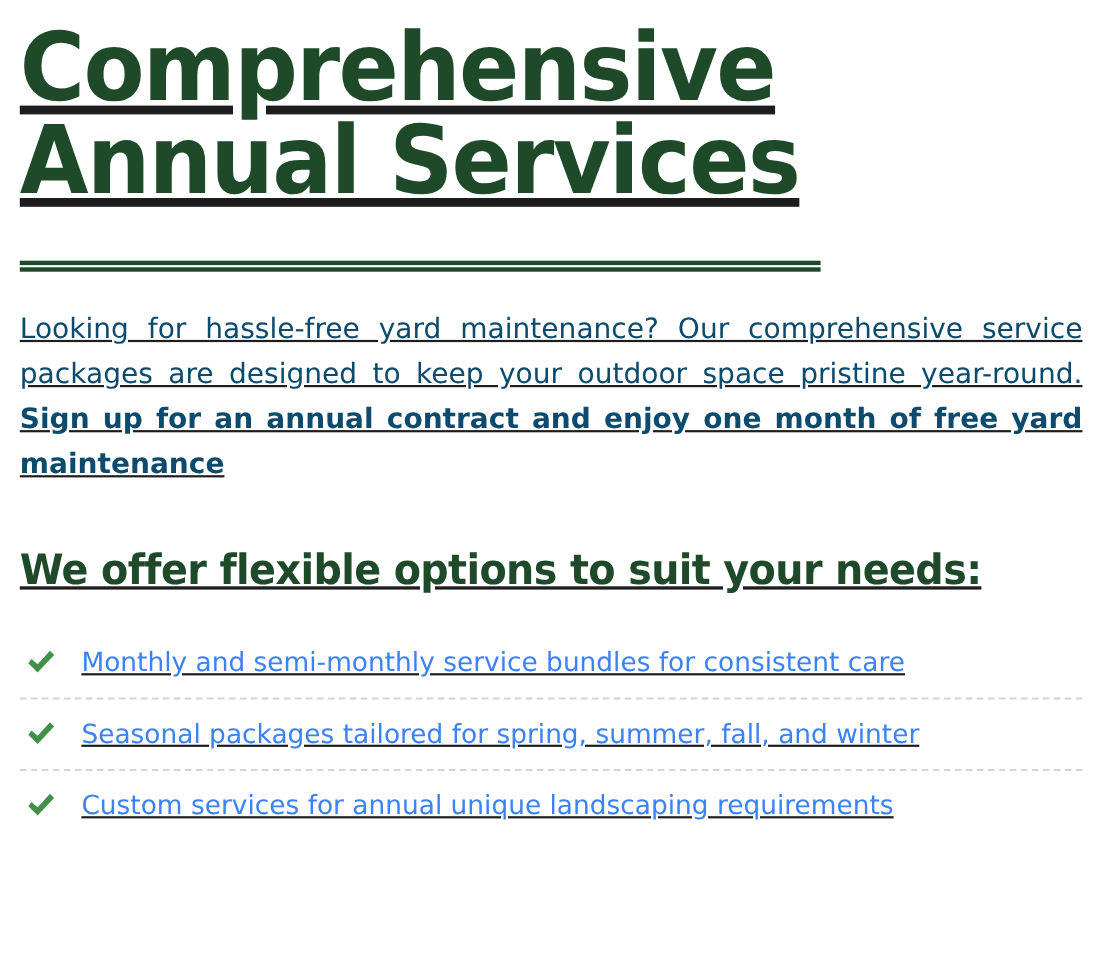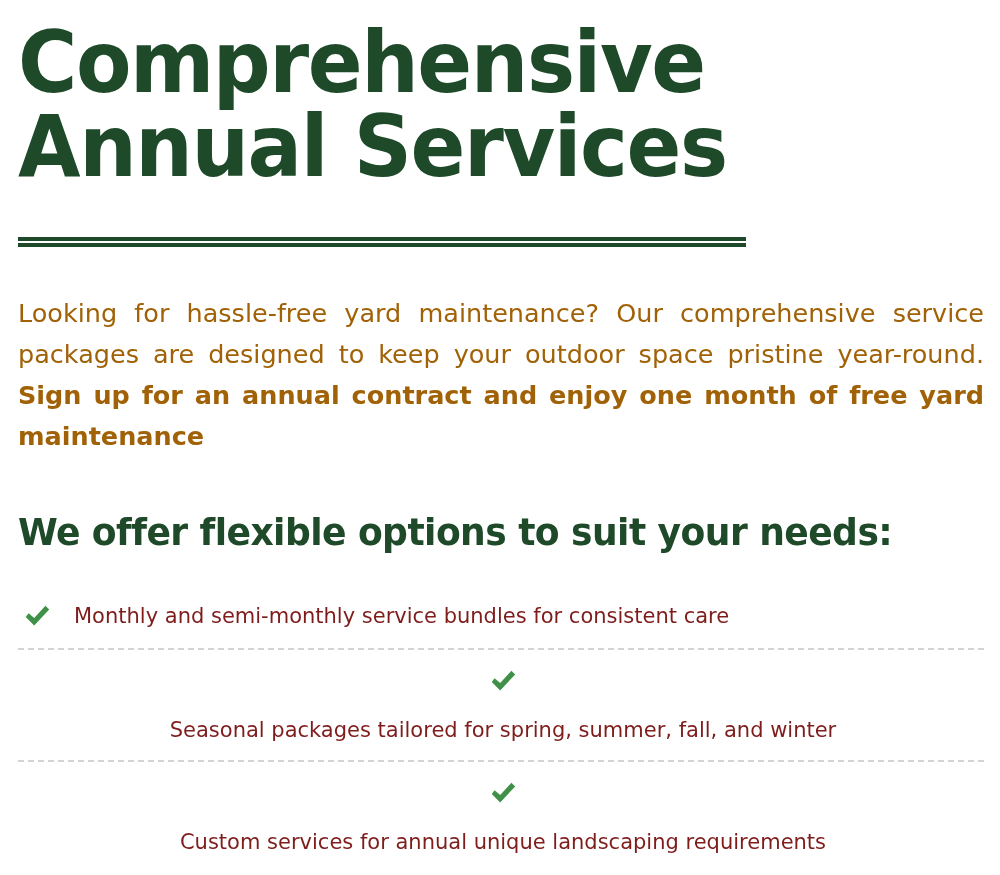--- a/index.html
+++ b/index.html
@@ -13,20 +13,21 @@
     background: #ffffff;
     font-family: "DejaVu Sans", sans-serif;
     color: #1d1d1d;
     overflow: hidden;
   }
   .page {
     padding: 20px 18px 0 18px;
     width: 1000px;
     height: 660px;
     position: relative;
+    text-decoration: underline;
   }
   .headline {
     font-family: "DejaVu Sans", sans-serif;
     color: #1e4a2a;
     font-weight: 900;
     font-size: 86px;
     line-height: 0.98;
     letter-spacing: -1.5px;
     margin: 0;
     transform: scaleX(0.94);
@@ -37,25 +38,25 @@
     white-space: nowrap;
   }
   .rule {
     margin-top: 48px;
     width: 728px;
     border-top: 4px solid #1e4a2a;
     border-bottom: 4px solid #1e4a2a;
     height: 10px;
   }
   .intro {
-    margin-top: 46px;
+    margin-top: 32px;
     width: 966px;
     font-size: 25.5px;
     line-height: 1.62;
-    color: #a16207;
+    color: #0c4a6e;
     text-align: justify;
     text-justify: inter-word;
     font-weight: 400;
   }
   .intro b {
     font-weight: 700;
   }
   .subhead {
     margin-top: 52px;
     font-family: "DejaVu Sans", sans-serif;
@@ -71,31 +72,30 @@
     width: 966px;
   }
   .list-item {
     display: flex;
     align-items: center;
     gap: 22px;
     padding: 16px 0 17px 4px;
   }
   .list-item + .list-item {
     border-top: 2px dashed #d4d4d4;
-    flex-direction: column;
   }
   .check {
     flex: 0 0 auto;
     width: 30px;
     height: 30px;
     display: block;
   }
   .item-label {
-    font-size: 21px;
-    color: #7f1d1d;
+    font-size: 24px;
+    color: #3b82f6;
     line-height: 1.2;
     white-space: nowrap;
   }
 </style>
 </head>
 <body>
 
 <div class="page">
 
   <h1 class="headline">

